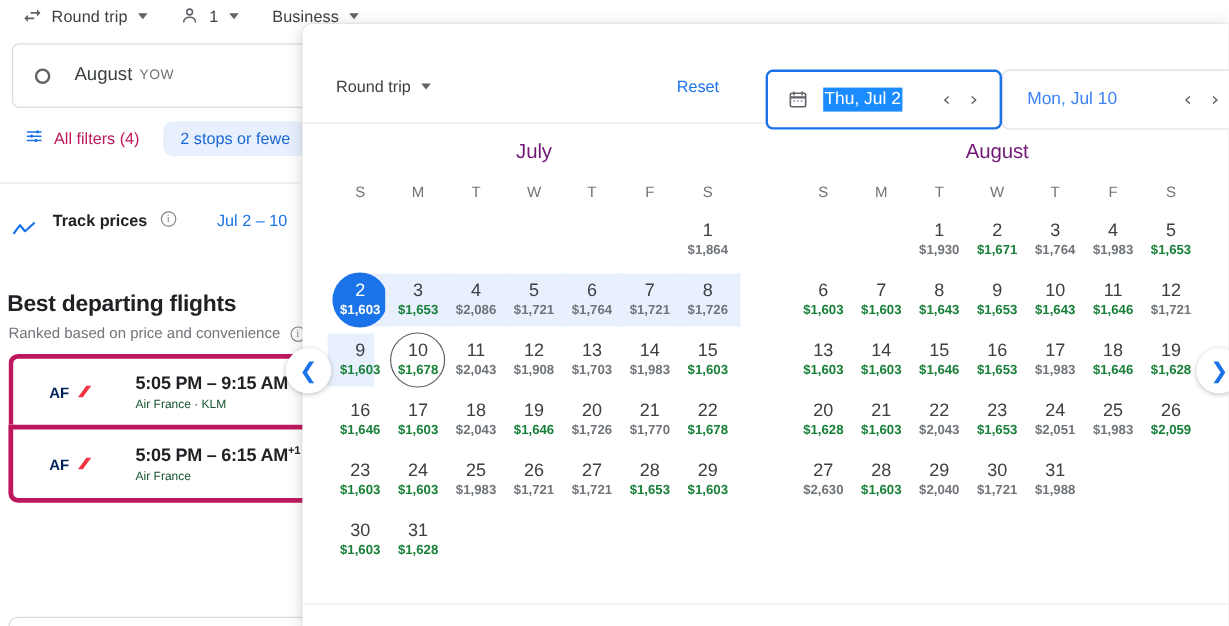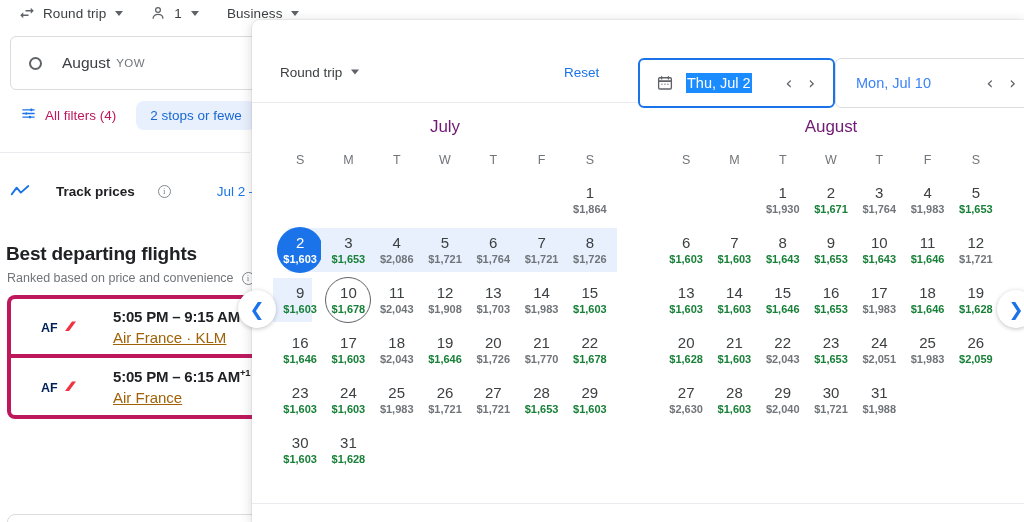--- a/index.html
+++ b/index.html
@@ -45,21 +45,21 @@
   .chip-plain { display: flex; align-items: center; gap: 8px;
                 font-size: 13.5px; color: #be185d; padding: 4px 6px; }
   .chip-filled { background: #e8f0fe; color: #1967d2; font-size: 13.5px;
                  border-radius: 8px; padding: 7px 14px; white-space: nowrap; }
 
   .hr-light { position: absolute; left: 0; top: 152px; width: 250px;
               height: 1px; background: #e8eaed; }
 
   
   .track { position: absolute; left: 10px; top: 176px; height: 30px;
-           display: flex; align-items: center; gap: 16px; }
+           display: flex; gap: 4px; }
   .track-ico { width: 22px; margin-right: 8px; display: flex; align-items: center; }
   .track-lbl { font-size: 13.5px; color: #202124; font-weight: 700; }
   .info-ico { width: 13px; height: 13px; border: 1.2px solid #80868b; border-radius: 50%;
               color: #80868b; font-size: 9px; line-height: 11px; text-align: center;
               margin-left: 7px; font-family: "Liberation Serif", serif; }
   .track-date { font-size: 13.5px; color: #1a73e8; margin-left: 30px; font-weight: 400; }
   .toggle { width: 38px; height: 18px; border-radius: 10px; background: #80868b;
             margin-left: 14px; position: relative; }
   .toggle .knob { position: absolute; left: 1px; top: -1px; width: 20px; height: 20px;
                   border-radius: 50%; background: #fff;
@@ -73,21 +73,21 @@
   .card { position: absolute; left: 7px; width: 330px; border: 4px solid #be185d;
           background: #fff; }
   .card-a { top: 295px; height: 59px; border-radius: 8px 8px 0 0; border-bottom: none; }
   .card-b { top: 354px; height: 65px; border-radius: 0 0 8px 8px; }
   .card-row { display: flex; align-items: center; height: 100%; padding-left: 30px; }
   .af-logo { width: 54px; flex: 0 0 54px; margin-right: 18px;
              display: flex; align-items: center; }
   .fl-time { font-size: 15px; font-weight: 700; color: #202124; letter-spacing: -.2px;
              white-space: nowrap; }
   .fl-sup { font-size: 9.5px; vertical-align: super; font-weight: 700; }
-  .fl-airline { font-size: 15px; color: #a16207; margin-top: 4px; text-decoration: underline; }
+  .fl-airline { font-size: 10px; color: #14532d; margin-top: 4px; }
   .h-other { position: absolute; left: 6px; top: 481px; font-size: 19px;
              font-weight: 700; color: #202124; letter-spacing: -.2px; }
   .card-c { position: absolute; left: 7px; top: 514px; width: 330px; height: 20px;
             border: 1px solid #dadce0; border-radius: 8px 8px 0 0; }
 
   
   .overlay {
     position: absolute; left: 252px; top: 20px; width: 772px; height: 502px;
     background: #fff; border-radius: 8px 0 0 0;
     box-shadow: 0 2px 12px rgba(60,64,67,.22), 0 0 0 1px rgba(60,64,67,.06);

